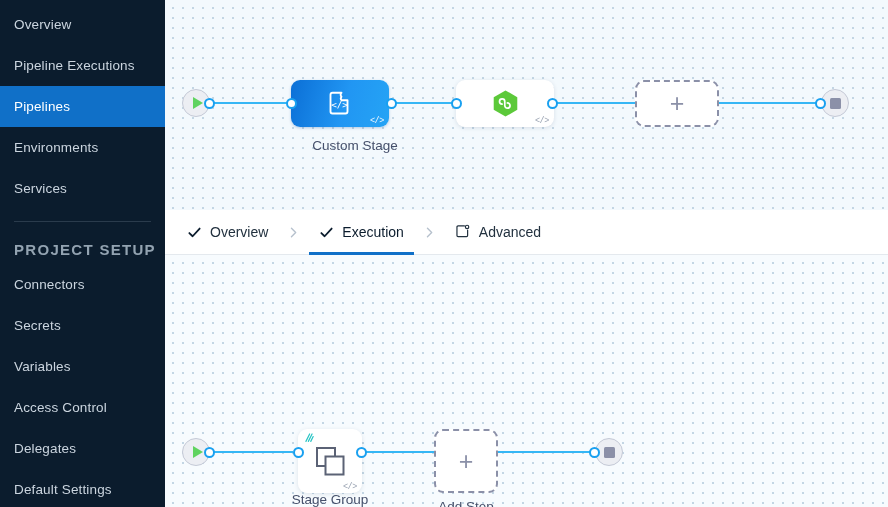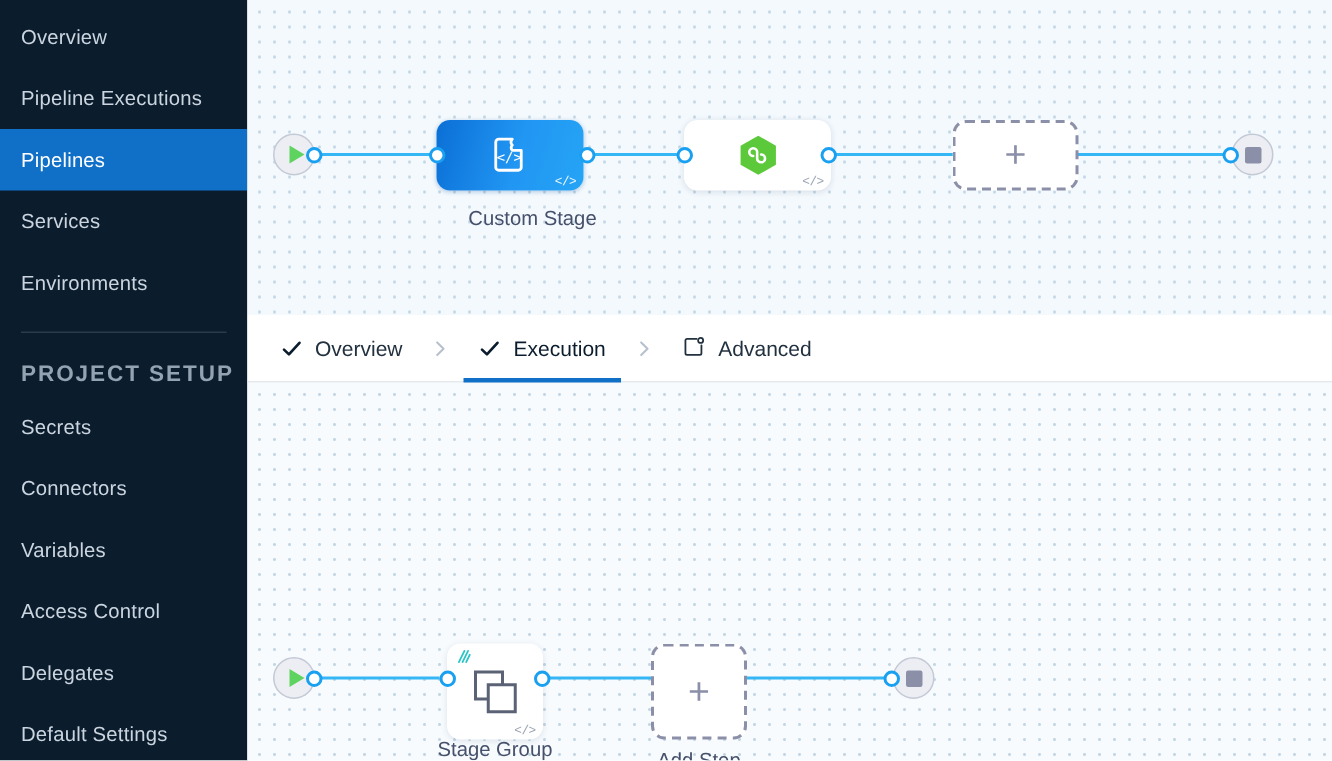--- a/index.html
+++ b/index.html
@@ -228,35 +228,35 @@
     <div class="nav-item">
       <span>Overview</span>
     </div>
     <div class="nav-item">
       <span>Pipeline Executions</span>
     </div>
     <div class="nav-item active">
       <span>Pipelines</span>
     </div>
     <div class="nav-item">
+      <span>Environments</span>
+    </div>
+    <div class="nav-item">
       <span>Services</span>
     </div>
-    <div class="nav-item">
-      <span>Environments</span>
-    </div>
 
     <div class="nav-divider"></div>
 
     <div class="nav-section-title">PROJECT SETUP</div>
 
     <div class="nav-item">
+      <span>Connectors</span>
+    </div>
+    <div class="nav-item">
       <span>Secrets</span>
-    </div>
-    <div class="nav-item">
-      <span>Connectors</span>
     </div>
     <div class="nav-item">
       <span>Variables</span>
     </div>
     <div class="nav-item">
       <span>Access Control</span>
     </div>
     <div class="nav-item">
       <span>Delegates</span>
     </div>

